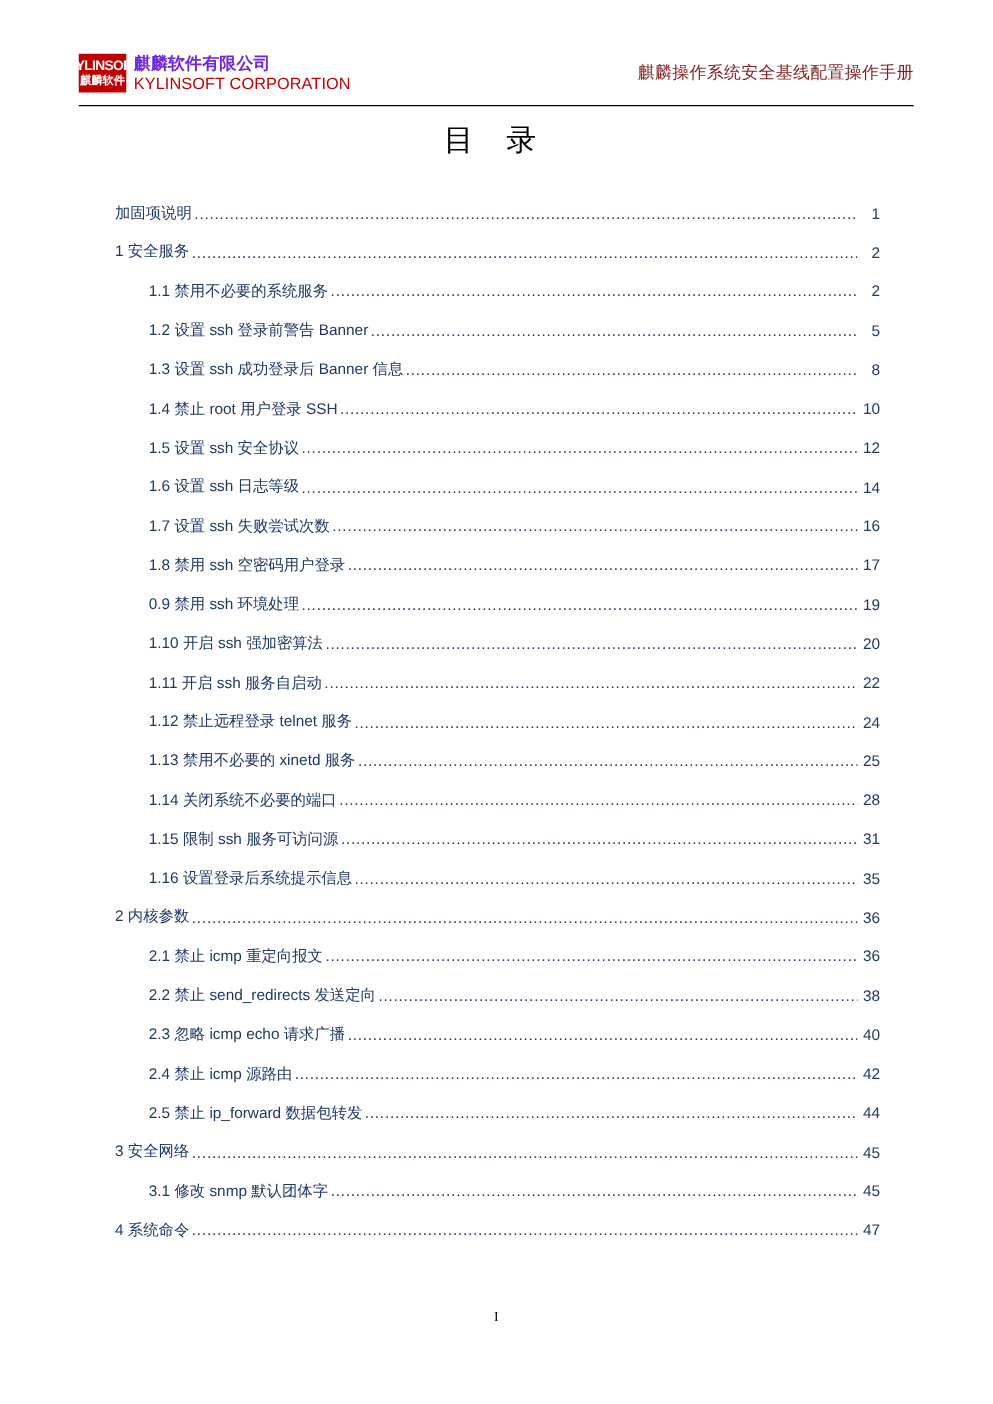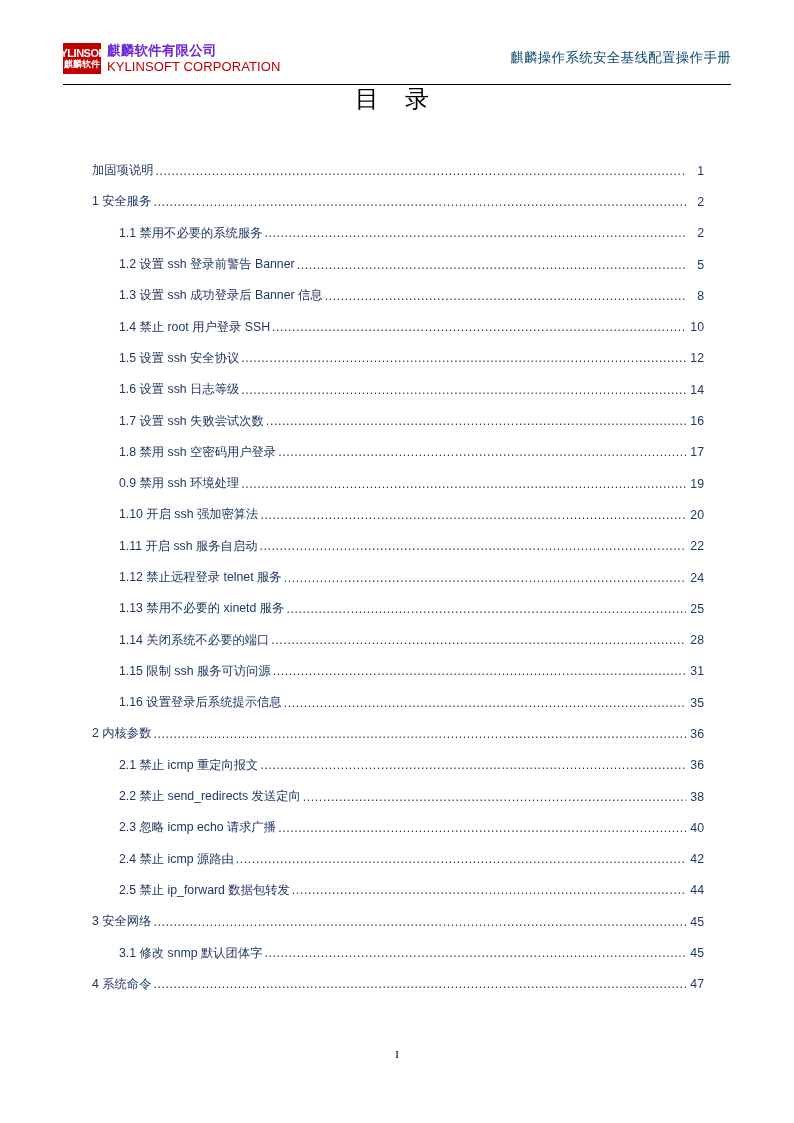--- a/index.html
+++ b/index.html
@@ -70,29 +70,29 @@
     letter-spacing: 0.2px;
   }
   .logo-en {
     font-size: 13px;
     color: #c00000;
     letter-spacing: 0.1px;
     margin-top: 2px;
   }
   .header-title {
     font-size: 13.5px;
-    color: #0c4a6e;
+    color: #7f1d1d;
     padding-bottom: 6px;
     letter-spacing: 0.3px;
   }
   
   .doc-title {
     position: absolute;
     left: 0;
-    top: 83px;
+    top: 96px;
     width: 794px;
     text-align: center;
     font-size: 24px;
     color: #000000;
     letter-spacing: 10px;
     font-family: "Liberation Serif", serif;
   }
   
   .toc {
     position: absolute;

